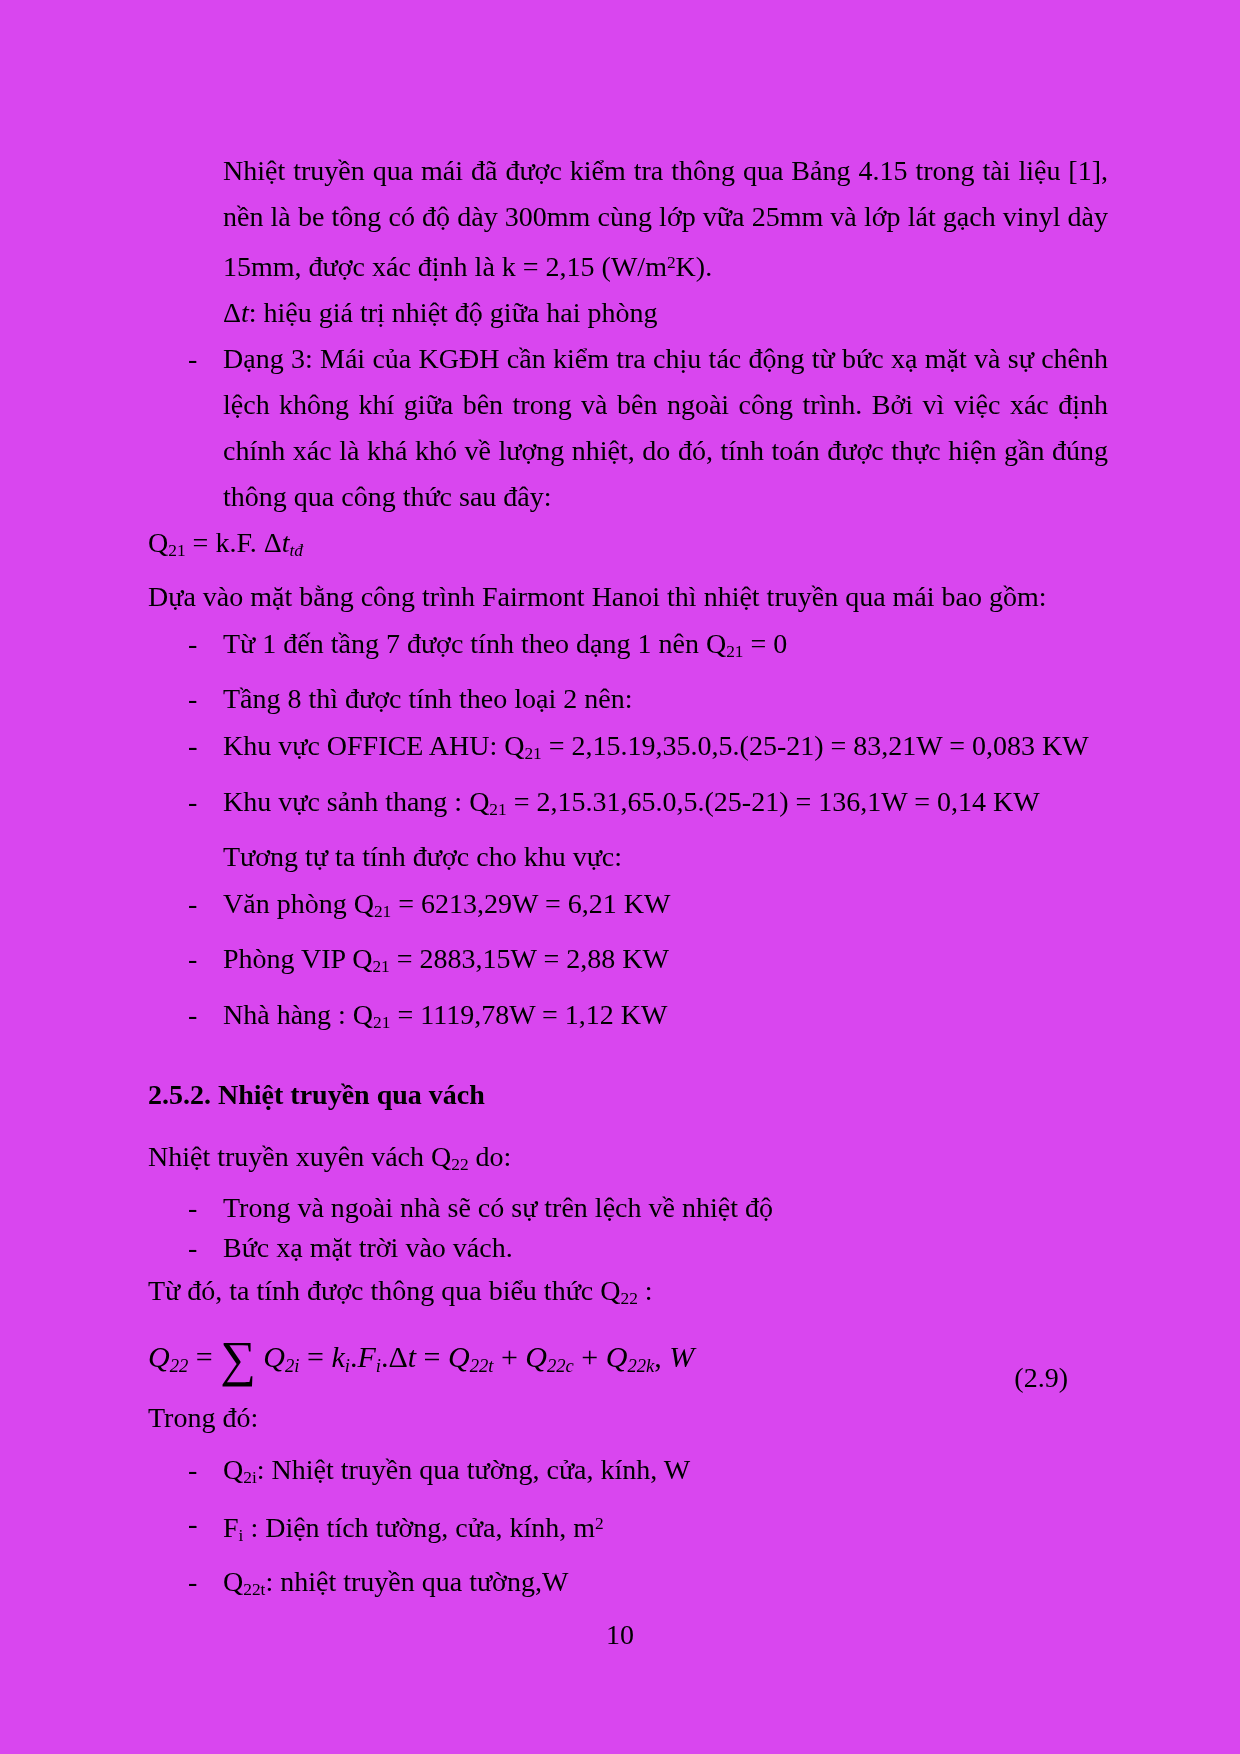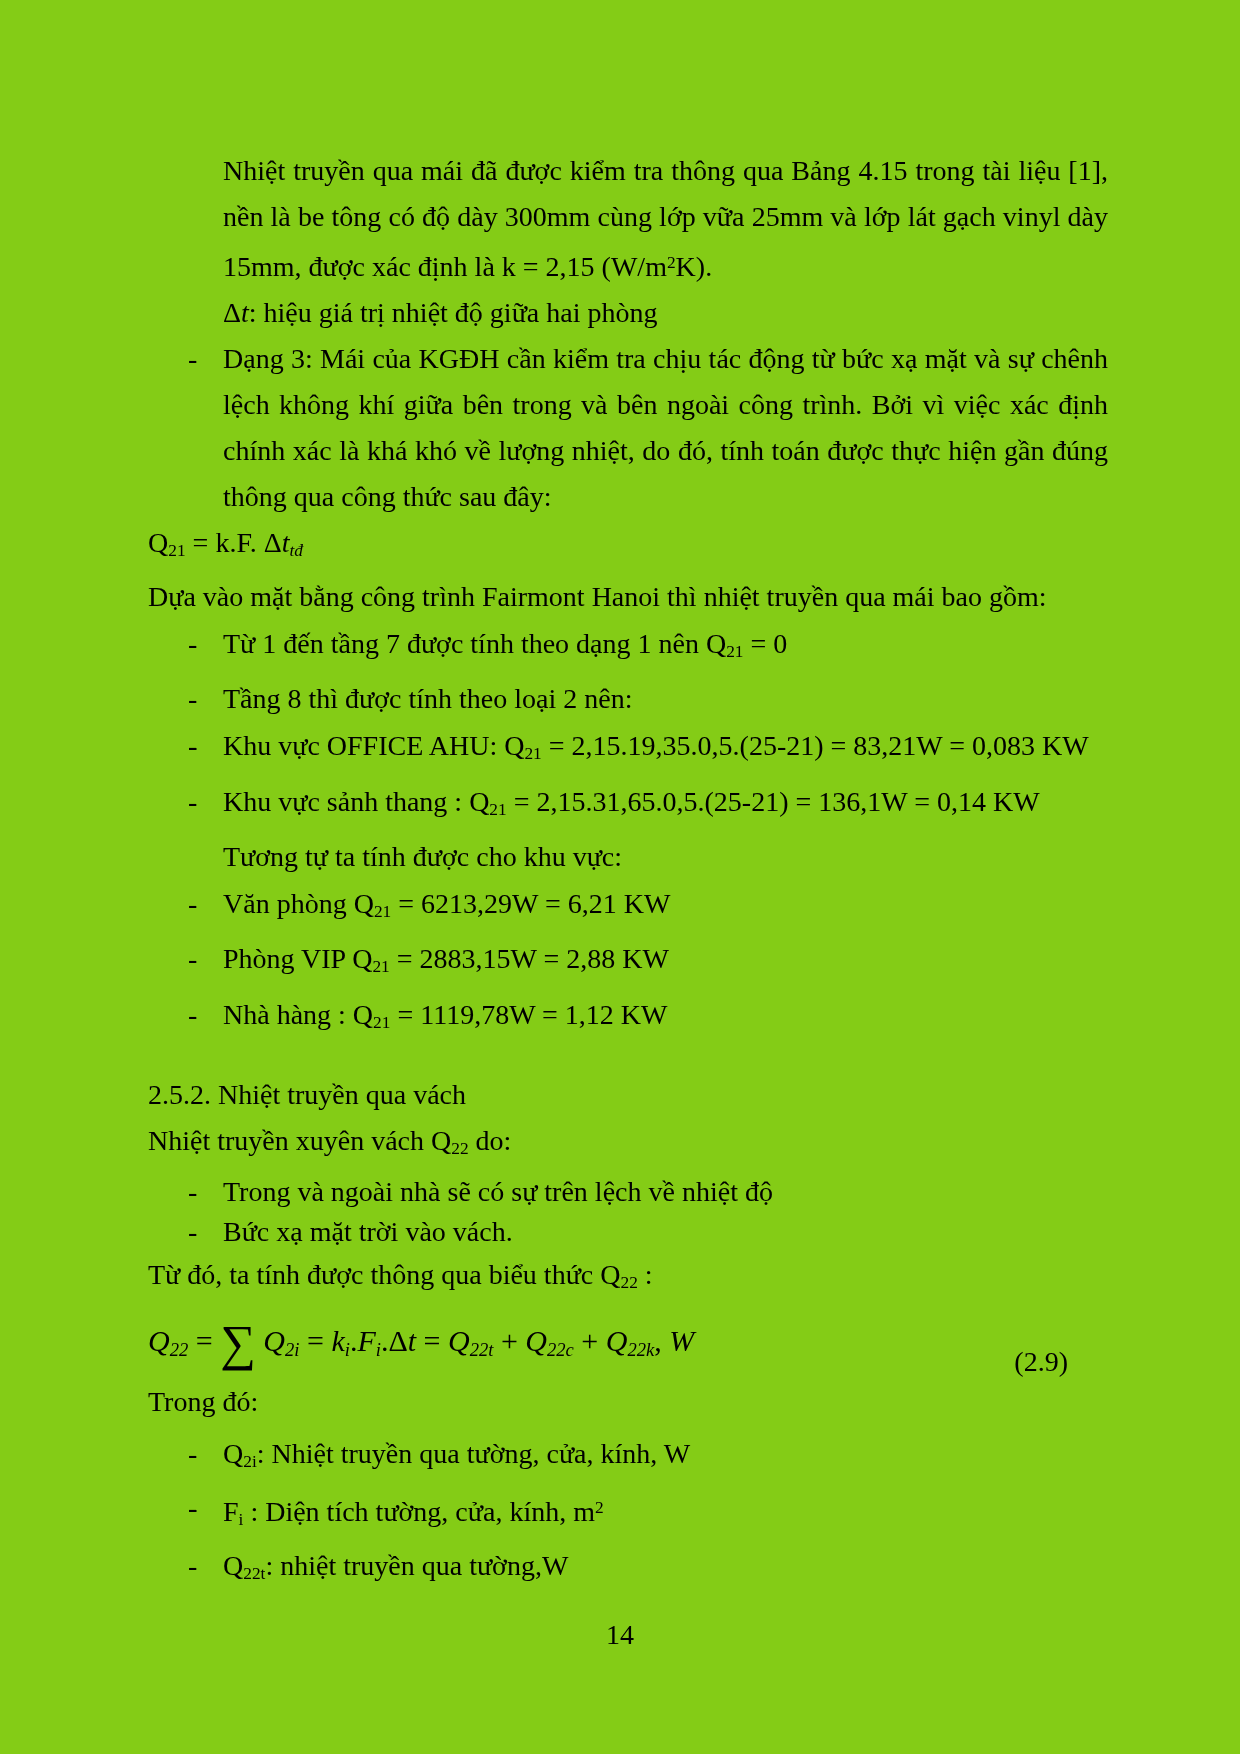--- a/index.html
+++ b/index.html
@@ -1,35 +1,35 @@
 <!DOCTYPE html>
 <html><head>
 <meta charset="utf-8">
 <style>
   html,body { margin:0; padding:0; background:#e8e8e8; }
   .sheet {
     position:relative;
     width:1240px; height:1754px;
     margin:0 auto;
-    background:#84cc16;
+    background:#d946ef;
     color:#000000;
     font-family:"Liberation Serif","DejaVu Serif",serif;
     font-size:28px;
     overflow:hidden;
   }
   .content { position:absolute; left:148px; top:148px; width:960px; }
   .para   { line-height:46px; }
   .indent { padding-left:75px; }
   .justify{ text-align:justify; }
   .bullet { position:relative; padding-left:75px; line-height:46px; }
   .bullet .dash { position:absolute; left:40px; top:0; }
   .list-a .bullet { line-height:47px; }
   .list-b .bullet { line-height:40px; }
   .list-c { margin-top:6px; }
-  .heading { font-weight:normal; line-height:46px; margin-top:26px; }
+  .heading { font-weight:bold; line-height:46px; margin-top:26px; margin-bottom:16px; }
   .formula-row { width:820px; text-align:left; line-height:46px; }
   .eq-row  { position:relative; height:72px; display:flex; align-items:center; }
   .eq-line { width:860px; text-align:left; font-size:30px; }
   .eq-num  { position:absolute; right:40px; top:6px; font-size:28px;margin-top:33px; }
   .seg-sub  { font-size:0.62em; vertical-align:-0.25em; }
   .seg-sup  { font-size:0.62em; vertical-align:0.45em; }
   .seg-i    { font-style:italic; }
   .seg-isub { font-style:italic; font-size:0.62em; vertical-align:-0.25em; }
   .seg-big  { font-size:50px; vertical-align:-0.18em; line-height:0; }
   .page-number { position:absolute; left:0; top:1612px; width:100%; text-align:center; line-height:46px; }
@@ -129,14 +129,14 @@
         <span class="btext"><span>F</span><span class="seg-sub">i</span><span> : Diện tích tường, cửa, kính, m</span><span class="seg-sup">2</span></span>
       </div>
       <div class="bullet">
         <span class="dash">-</span>
         <span class="btext"><span>Q</span><span class="seg-sub">22t</span><span>: nhiệt truyền qua tường,W</span></span>
       </div>
     </div>
 
   </div>
 
-  <div class="page-number">14</div>
+  <div class="page-number">10</div>
 </div>
 
 </body></html>

